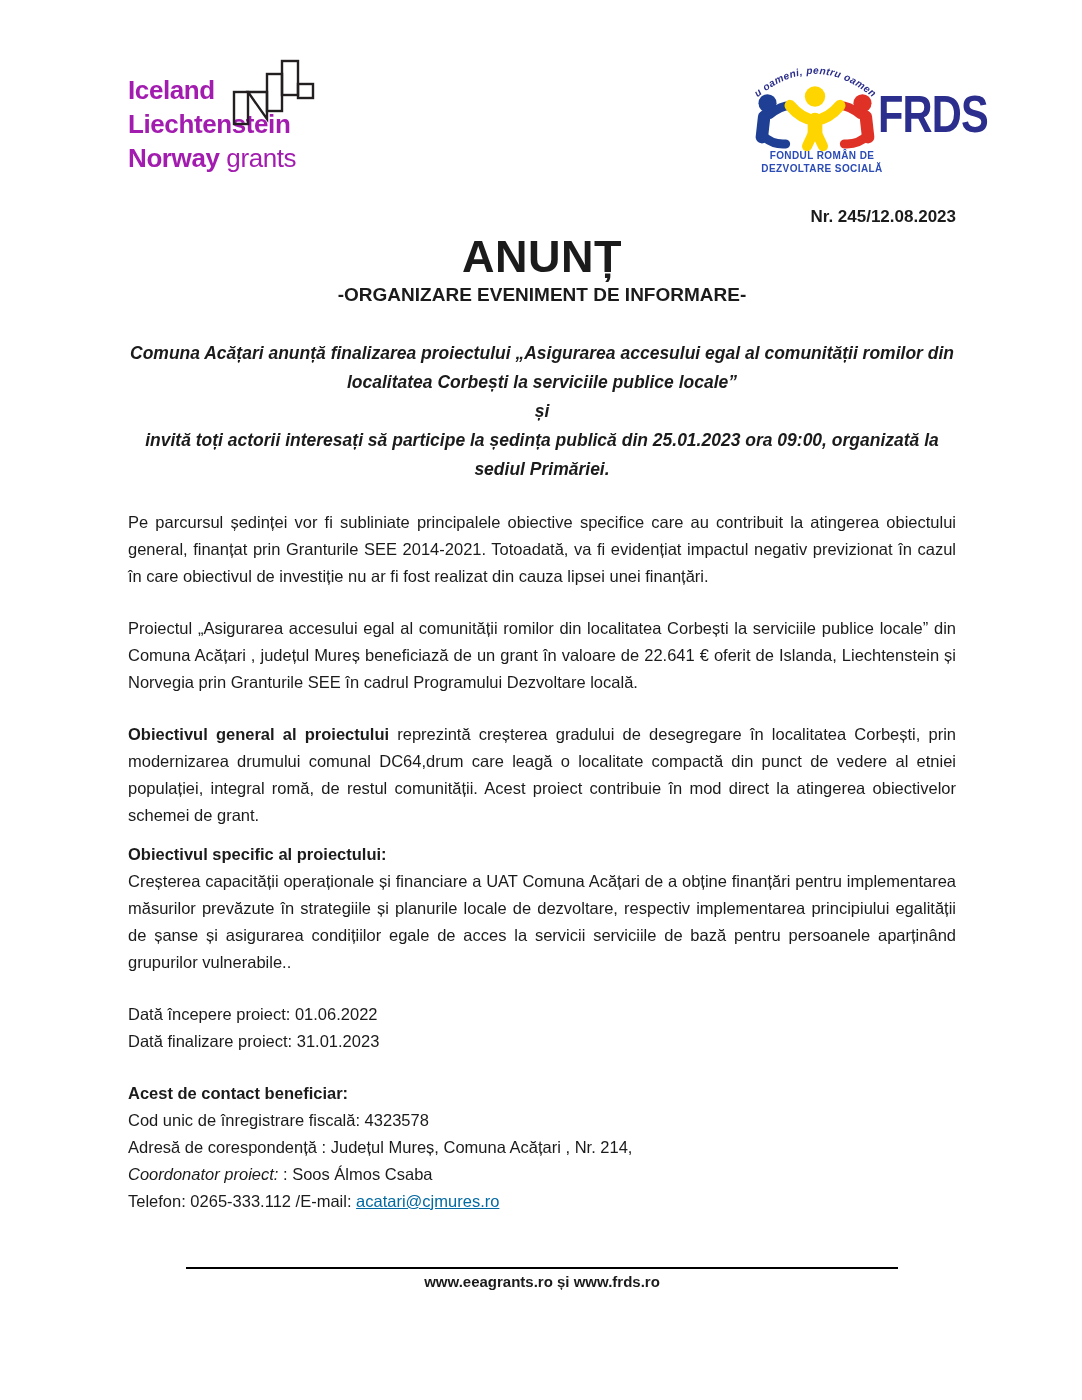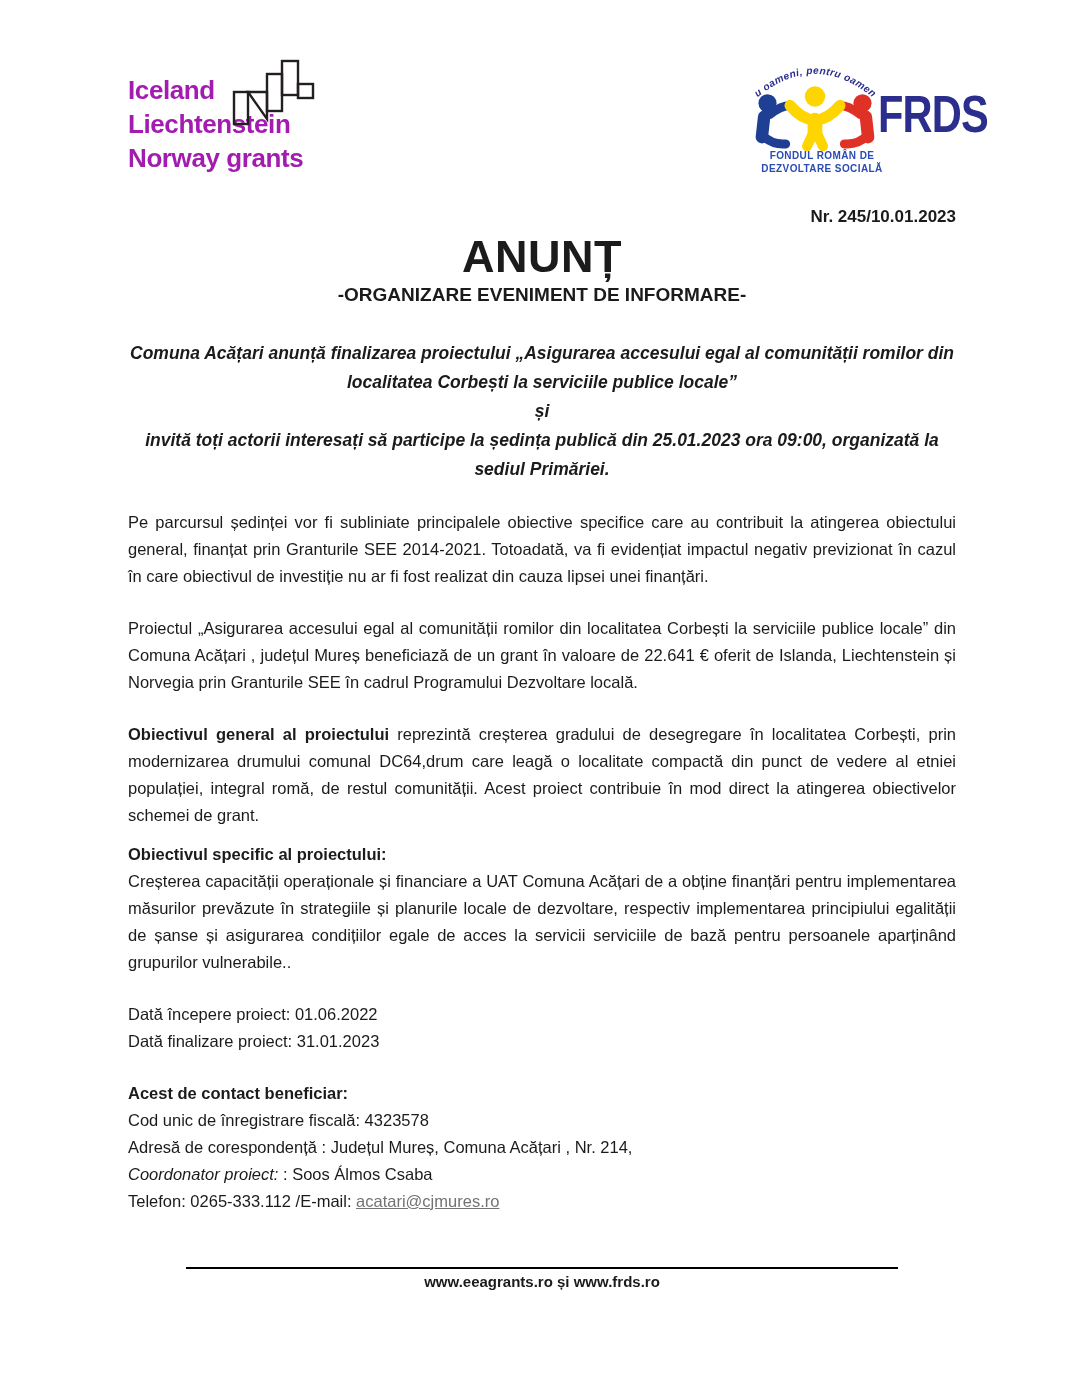--- a/index.html
+++ b/index.html
@@ -8,21 +8,21 @@
     font-family:"Liberation Sans", sans-serif;
     color:#1b1b1b;
     -webkit-font-smoothing:antialiased;
   }
   .page { box-sizing:border-box; width:1082px; min-height:1400px; padding:55px 126px 40px 128px; position:relative; }
 
   
   .header-row { display:flex; justify-content:space-between; align-items:flex-start; height:132px; }
   .eea-logo { position:relative; padding-top:18px; }
   .eea-lines { font-size:26px; line-height:34px; font-weight:bold; color:#a21caf; letter-spacing:-0.4px; }
-  .eea-lines .light { font-weight:bold; }
+  .eea-lines .light { font-weight:normal; }
   .eea-mark { position:absolute; left:97px; top:2px; }
   .eea-mark svg { display:block; }
 
   .frds-logo { width:210px; margin-top:-6px; text-align:center; }
   .frds-top { display:flex; align-items:center; }
   .frds-figures { width:138px; height:104px; flex:0 0 auto; }
   .frds-acronym {
     font-weight:bold; font-size:52px; line-height:1; color:#2b2e8c;
     transform:scaleX(0.8); transform-origin:left center; margin-left:-6px; margin-top:26px;
     letter-spacing:-1px; white-space:nowrap;
@@ -42,21 +42,21 @@
 
   .para { margin:25px 0 0 0; font-size:16.5px; line-height:27px; text-align:justify; }
   .para .b { font-weight:bold; }
   .para-label { margin:12px 0 0 0; font-size:16.5px; line-height:27px; font-weight:bold; }
   .para.tight { margin-top:0; }
 
   .dates { margin-top:25px; font-size:16.5px; line-height:27px; }
   .contact { margin-top:25px; font-size:16.5px; line-height:27px; }
   .contact .heading { font-weight:bold; }
   .contact .it { font-style:italic; }
-  .email-link { color:#737373; text-decoration:underline; cursor:pointer; }
+  .email-link { color:#0369a1; text-decoration:underline; cursor:pointer; }
 
   .slogan { margin-top:42px; text-align:center; font-weight:bold; font-size:16px; line-height:26px; }
 
   .footer-rule { margin:52px auto 0 auto; width:712px; border:0; border-top:2px solid #000; }
   .footer-sites { margin-top:3px; text-align:center; font-weight:bold; font-size:15px; line-height:20px; }
 </style>
 </head>
 <body>
 
 <div class="page">
@@ -109,21 +109,21 @@
             <path d="M60,71 L53,86" stroke-width="9" fill="none"></path>
             <path d="M60,71 L67,86" stroke-width="9" fill="none"></path>
           </g>
         </svg>
         <div class="frds-acronym">FRDS</div>
       </div>
       <div class="frds-subtitle">FONDUL ROMÂN DE DEZVOLTARE SOCIALĂ</div>
     </div>
   </div>
 
-  <div class="doc-number">Nr. 245/10.01.2023</div>
+  <div class="doc-number">Nr. 245/12.08.2023</div>
 
   <div class="doc-title">ANUNȚ</div>
   <div class="doc-subtitle">-ORGANIZARE EVENIMENT DE INFORMARE-</div>
 
   <div class="lead">
     <div>Comuna Acățari anunță finalizarea proiectului „Asigurarea accesului egal al comunității romilor din localitatea Corbești la serviciile publice locale”</div>
     <div>și</div>
     <div>invită toți actorii interesați să participe la ședința publică din 25.01.2023 ora 09:00, organizată la sediul Primăriei.</div>
   </div>
 

